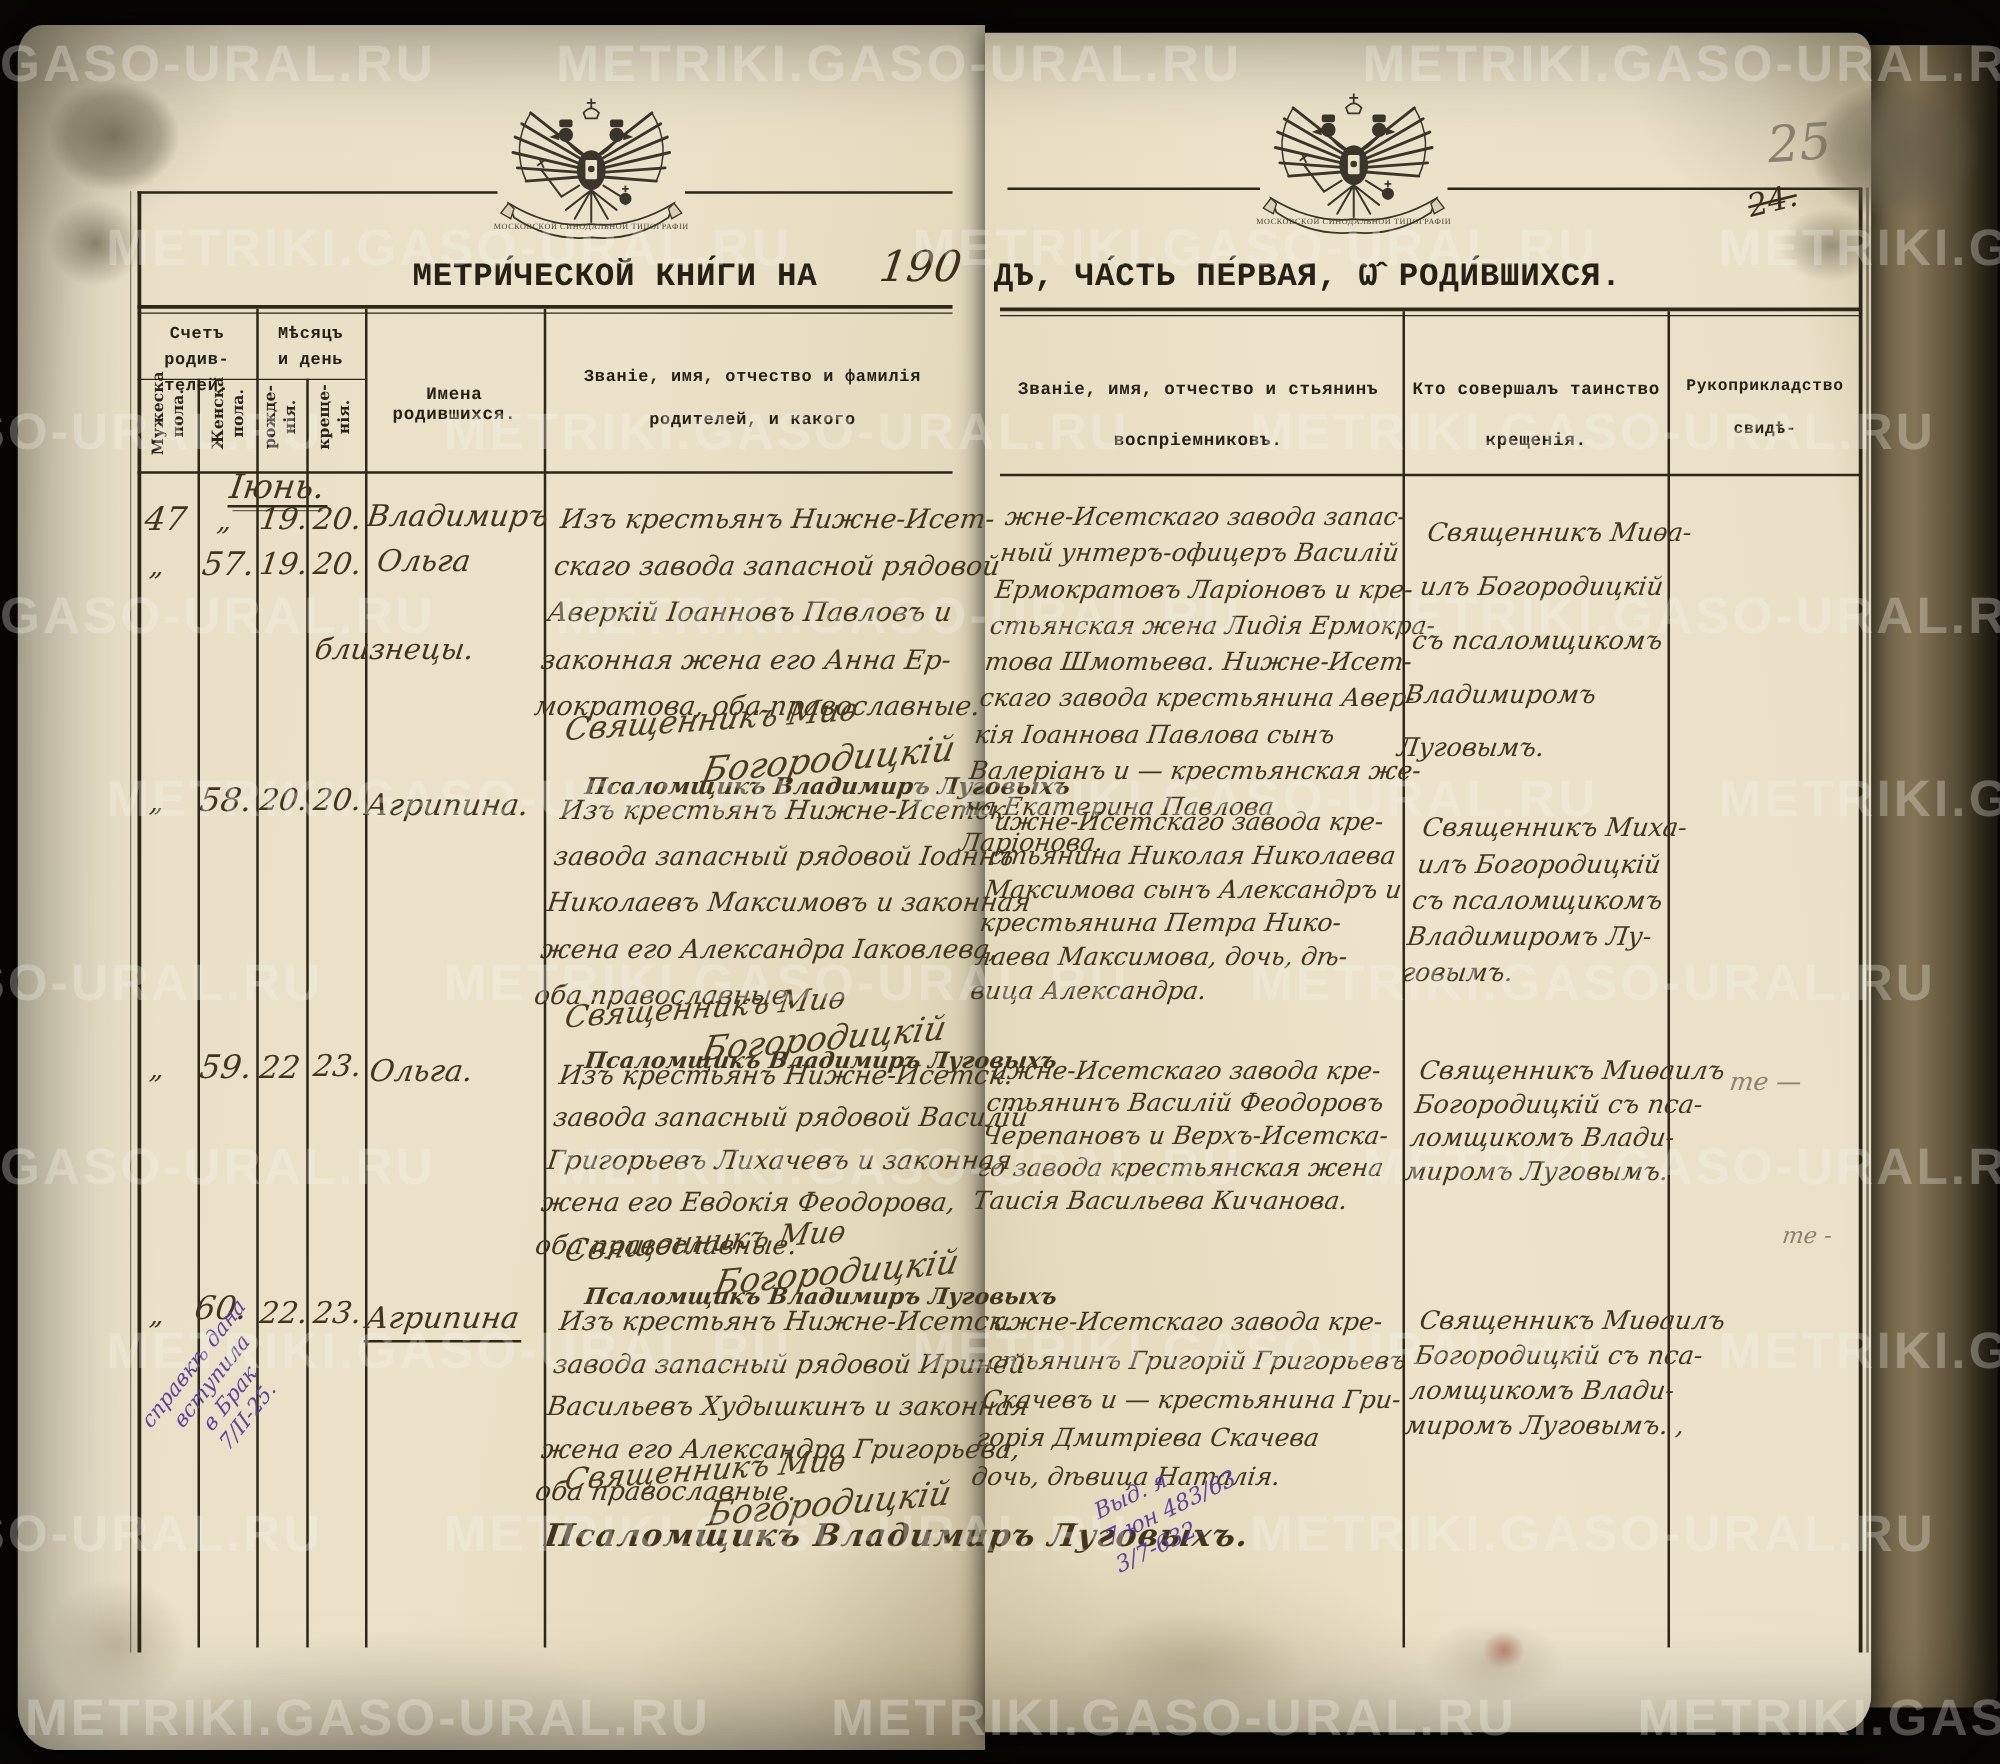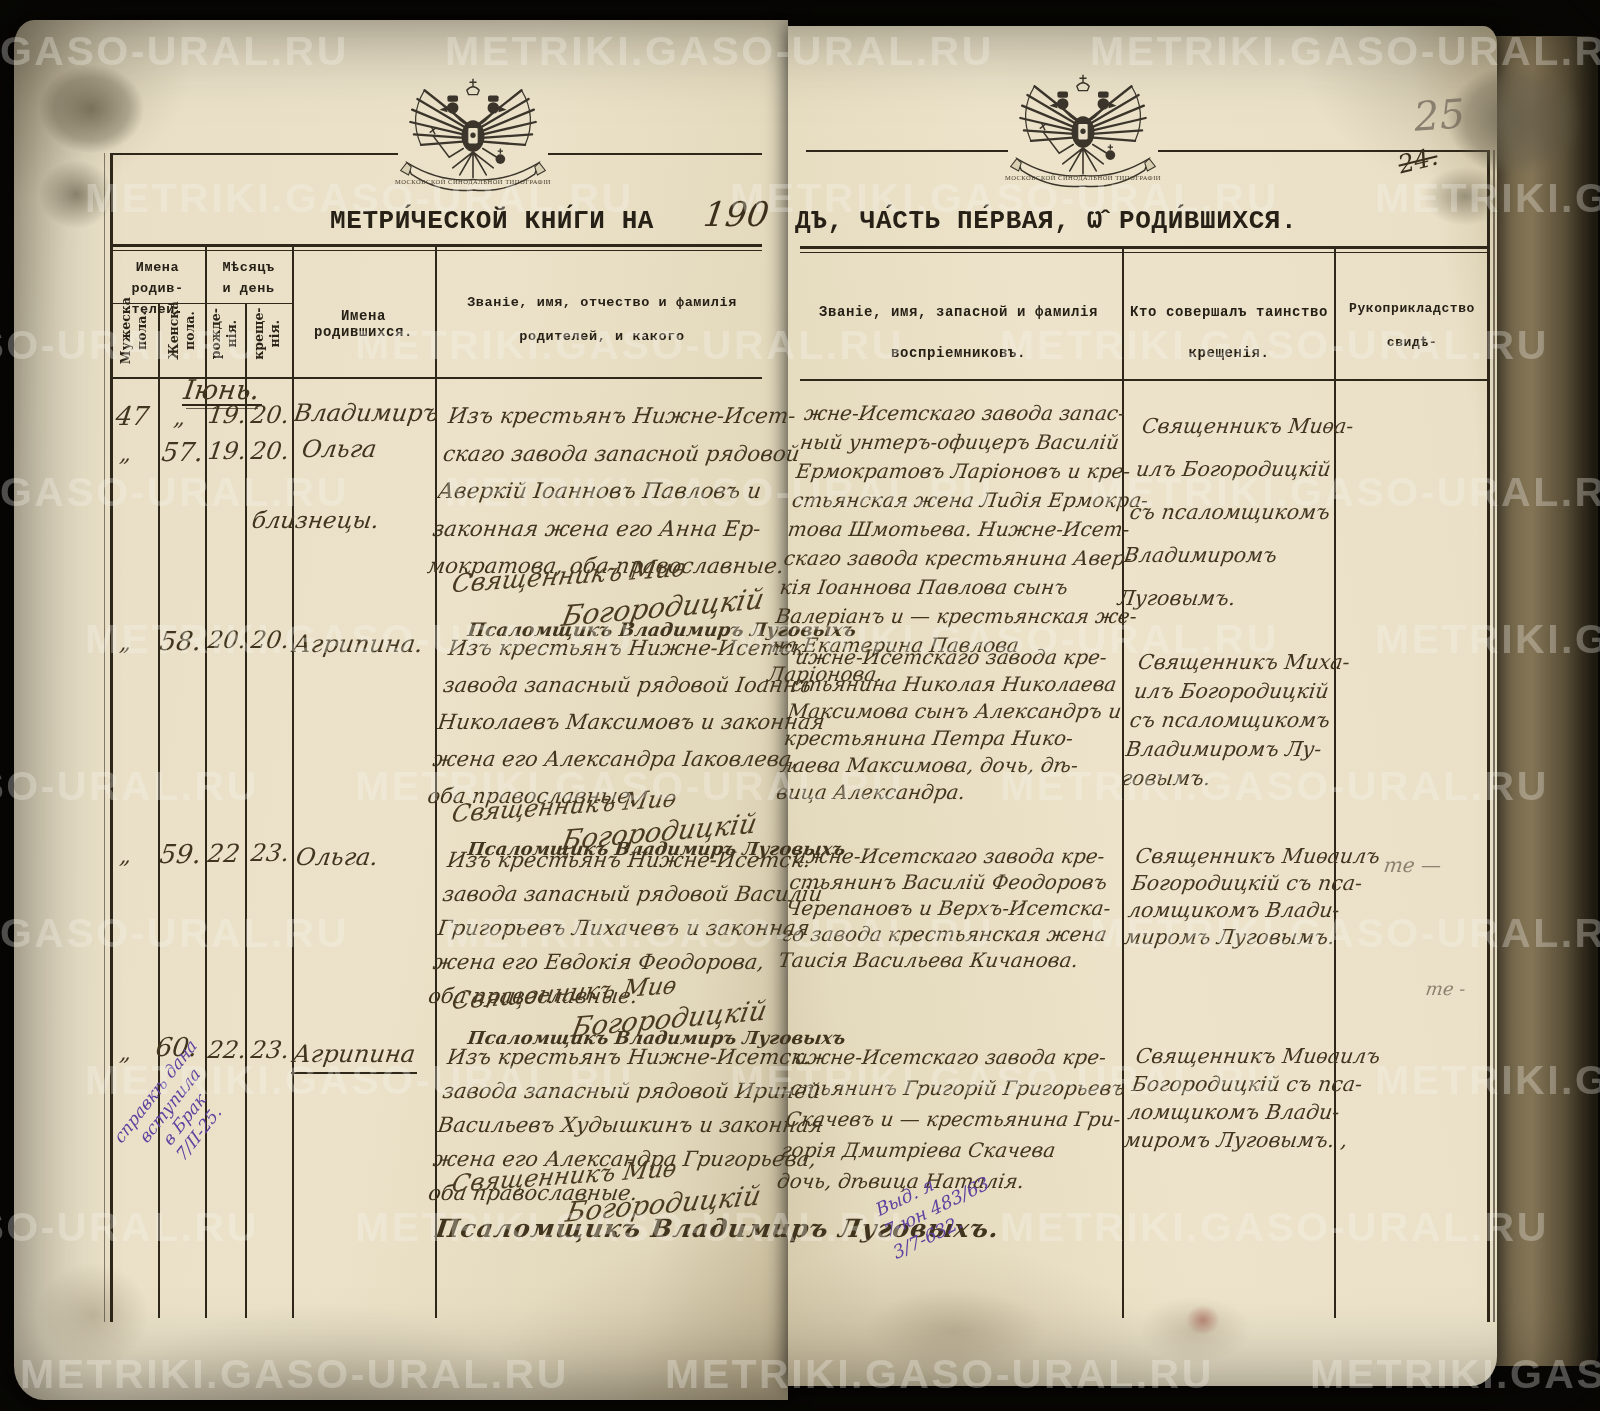--- a/index.html
+++ b/index.html
@@ -181,21 +181,21 @@
 
   <span class="printed" style="left:330px;top:206px;font-size:26px;">МЕТРИ́ЧЕСКОЙ КНИ́ГИ НА</span>
   <span class="hw" style="left:704px;top:194px;font-size:34px;color:#3c301c;">190</span>
   <span class="printed" style="left:795px;top:206px;font-size:26px;">ДЪ, ЧА́СТЬ ПЕ́РВАЯ, Ѡ̂ РОДИ́ВШИХСЯ.</span>
 
   <span class="abs pencil" style="left:1414px;top:92px;z-index:6;font-size:40px;font-family:'DejaVu Serif',serif;font-style:italic;transform:rotate(-4deg);">25</span>
   <span class="abs" style="left:1398px;top:146px;z-index:6;font-size:25px;font-family:'DejaVu Serif',serif;font-style:italic;color:#3a2f1d;
                text-decoration:line-through;transform:rotate(-14deg);">24.</span>
 
   <div class="printed" style="left:110px;top:258px;width:95px;font-size:13.5px;text-align:center;line-height:1.55;">
-      <div class="line">Имена родив-</div>
+      <div class="line">Счетъ родив-</div>
       <div class="line">телей.</div>
     </div>
   <div class="printed" style="left:205px;top:258px;width:87px;font-size:13.5px;text-align:center;line-height:1.55;">
       <div class="line">Мѣсяцъ</div>
       <div class="line">и день</div>
     </div>
   <div class="vlabel" style="left:94px;top:315px;width:80px;font-size:12.5px;">
       <div class="line">Мужеска</div>
       <div class="line">пола.</div>
     </div>
@@ -209,21 +209,21 @@
     </div>
   <div class="vlabel" style="left:229px;top:318px;width:76px;font-size:12.5px;">
       <div class="line">креще-</div>
       <div class="line">нія.</div>
     </div>
   <div class="printed" style="left:292px;top:308px;width:143px;font-size:14px;text-align:center;">Имена родившихся.</div>
   <div class="printed" style="left:437px;top:286px;width:330px;font-size:13.5px;text-align:center;line-height:2.5;">
       <div class="line">Званіе, имя, отчество и фамилія родителей, и какого</div>
     </div>
   <div class="printed" style="left:795px;top:292px;width:327px;font-size:14px;text-align:center;line-height:2.9;">
-      <div class="line">Званіе, имя, запасной и фамилія</div>
+      <div class="line">Званіе, имя, отчество и стьянинъ</div>
       <div class="line">воспріемниковъ.</div>
     </div>
   <div class="printed" style="left:1124px;top:292px;width:210px;font-size:14px;text-align:center;line-height:2.9;">
       <div class="line">Кто совершалъ таинство</div>
       <div class="line">крещенія.</div>
     </div>
   <div class="printed" style="left:1338px;top:292px;width:148px;font-size:13px;text-align:center;line-height:2.6;">
       <div class="line">Рукоприкладство свидѣ-</div>
     </div>
 

